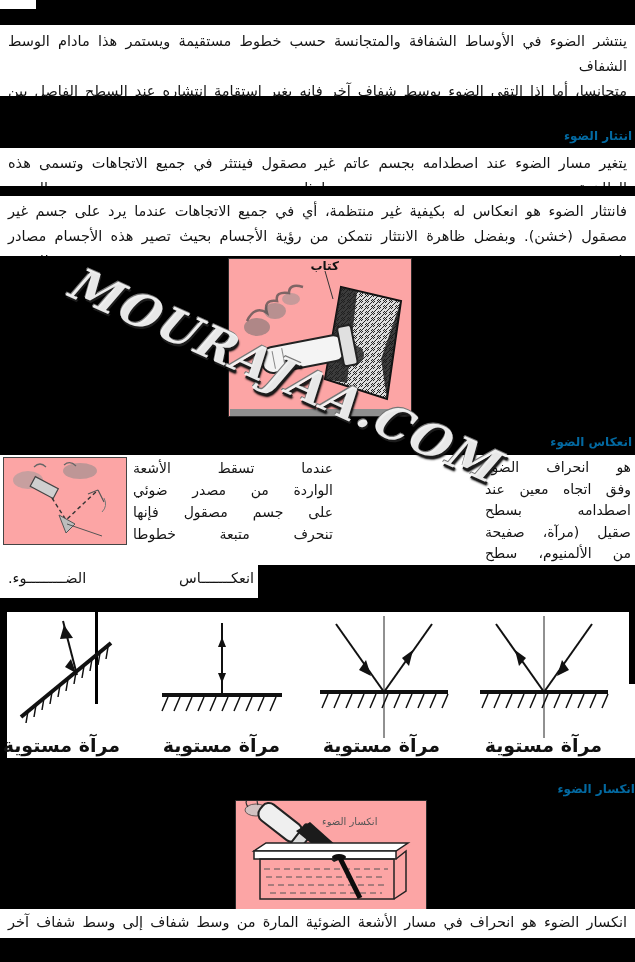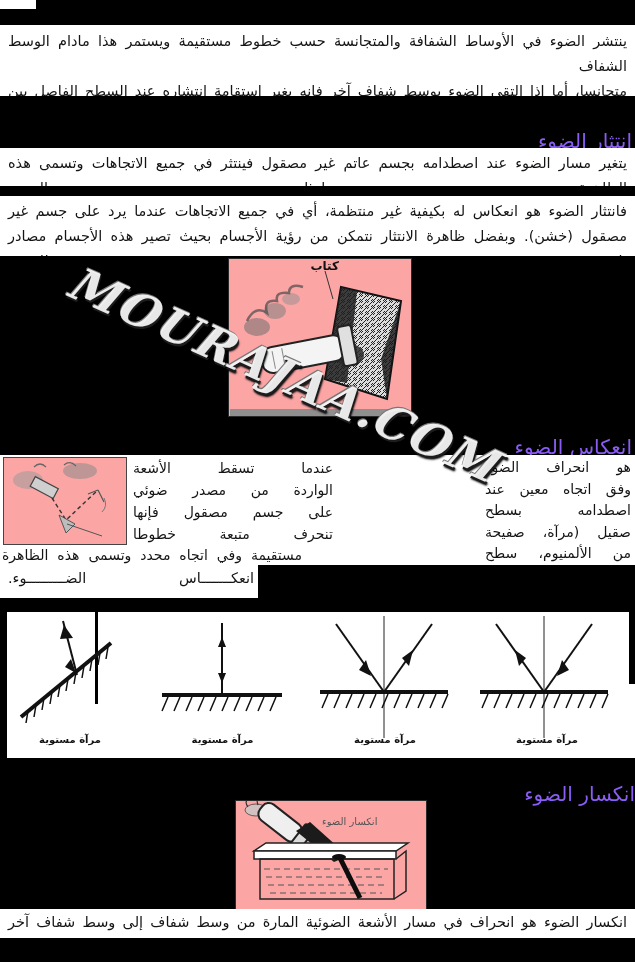--- a/index.html
+++ b/index.html
@@ -1,29 +1,29 @@
 <!DOCTYPE html>
 <html dir="rtl"><head>
 <meta charset="utf-8">
 <style>
   html,body{margin:0;padding:0;background:#222;}
   #screen{position:relative;width:635px;height:962px;background:#000;overflow:hidden;
           font-family:"DejaVu Sans",sans-serif;color:#111;direction:rtl;}
   .band{position:absolute;left:0;width:635px;background:#ffffff;overflow:hidden;}
   .para{padding:4px 8px 0 8px;font-size:14.5px;line-height:25px;color:#141414;}
   .jline{text-align:justify;text-align-last:justify;white-space:normal;}
-  .heading{position:absolute;font-weight:normal;font-size:20px;color:#8b5cf6;
+  .heading{position:absolute;font-weight:bold;font-size:12px;color:#0369a1;
            letter-spacing:0px;direction:rtl;white-space:nowrap;}
   .figure{position:absolute;background:#fca5a5;border:1px solid #2a2a2a;}
   .figlabel{position:absolute;font-weight:bold;font-size:12px;color:#111;white-space:nowrap;}
   .smalllabel{position:absolute;font-size:9px;color:#222;font-weight:bold;white-space:nowrap;}
   .col{position:absolute;font-size:14px;color:#141414;overflow:hidden;}
   .col .jline{line-height:21.5px;}
   .midcol .jline{line-height:22px;}
-  .mirrorlabel{position:absolute;font-weight:bold;font-size:10px;color:#111;
+  .mirrorlabel{position:absolute;font-weight:bold;font-size:19px;color:#111;
                text-align:center;white-space:nowrap;}
   .blackpatch{position:absolute;background:#000;}
   #watermark{position:absolute;left:88px;top:258px;transform:rotate(24deg) skewX(-6deg);
              transform-origin:0 0;direction:ltr;font-family:"DejaVu Serif",serif;
              font-style:italic;font-weight:bold;font-size:46px;letter-spacing:2px;
              color:rgba(250,250,250,0.92);
              text-shadow:2px 2px 0 #1c1c1c,-1px -1px 0 #777,3px 3px 2px #000;
              white-space:nowrap;z-index:30;pointer-events:none;}
   svg{display:block;}
 </style>
@@ -102,23 +102,20 @@
     <div class="jline">من الألمنيوم، سطح</div>
   </div>
 
   <div class="col midcol" style="left:133px;top:457px;width:200px;height:90px;">
     <div class="jline">عندما تسقط الأشعة</div>
     <div class="jline">الواردة من مصدر ضوئي</div>
     <div class="jline">على جسم مصقول فإنها</div>
     <div class="jline">تنحرف متبعة خطوطا</div>
   </div>
 
-  <div class="col" style="left:2px;top:545px;width:300px;height:21px;">
-    <div class="jline">مستقيمة وفي اتجاه محدد وتسمى هذه الظاهرة</div>
-  </div>
   <div class="col" style="left:8px;top:568px;width:246px;height:24px;font-size:14.5px;">
     <div class="jline">انعكـــــــاس الضـــــــــوء.</div>
   </div>
 
   <div class="figure" style="left:3px;top:457px;width:122px;height:86px;border-color:#444;">
     <svg width="122" height="86" viewBox="0 0 122 86">
       <ellipse cx="24" cy="22" rx="15" ry="9" fill="#9a9a9a" opacity="0.55"></ellipse>
       <ellipse cx="76" cy="13" rx="17" ry="8" fill="#8a8a8a" opacity="0.55"></ellipse>
       <path d="M30,9 q6,-6 12,0 M60,7 q6,-5 12,1" stroke="#666" fill="none" stroke-width="1.2"></path>
       <g transform="rotate(28 40 30)">

